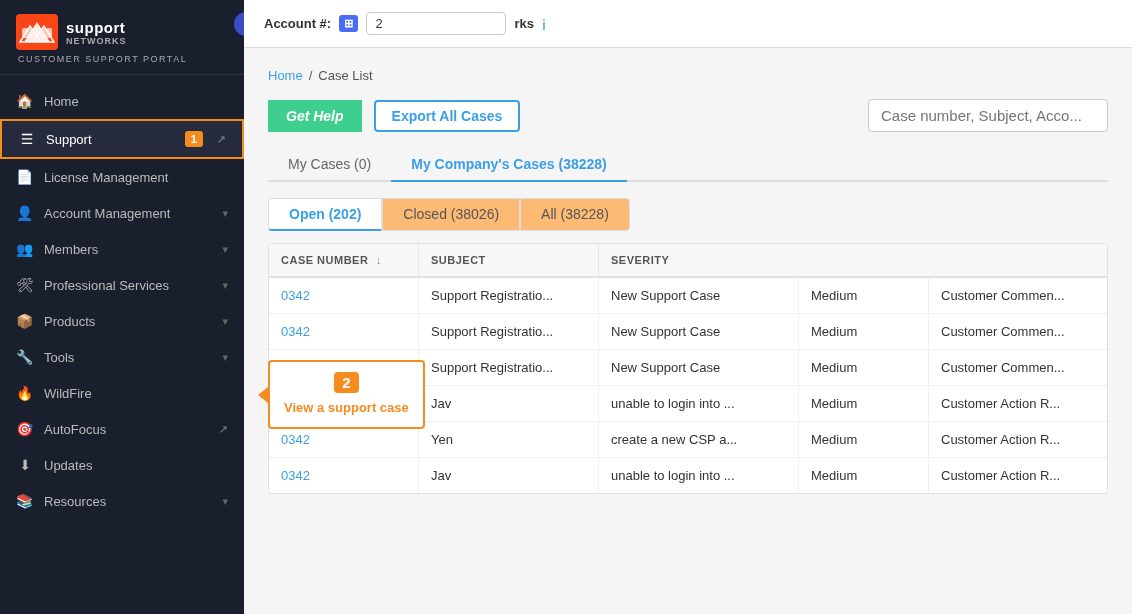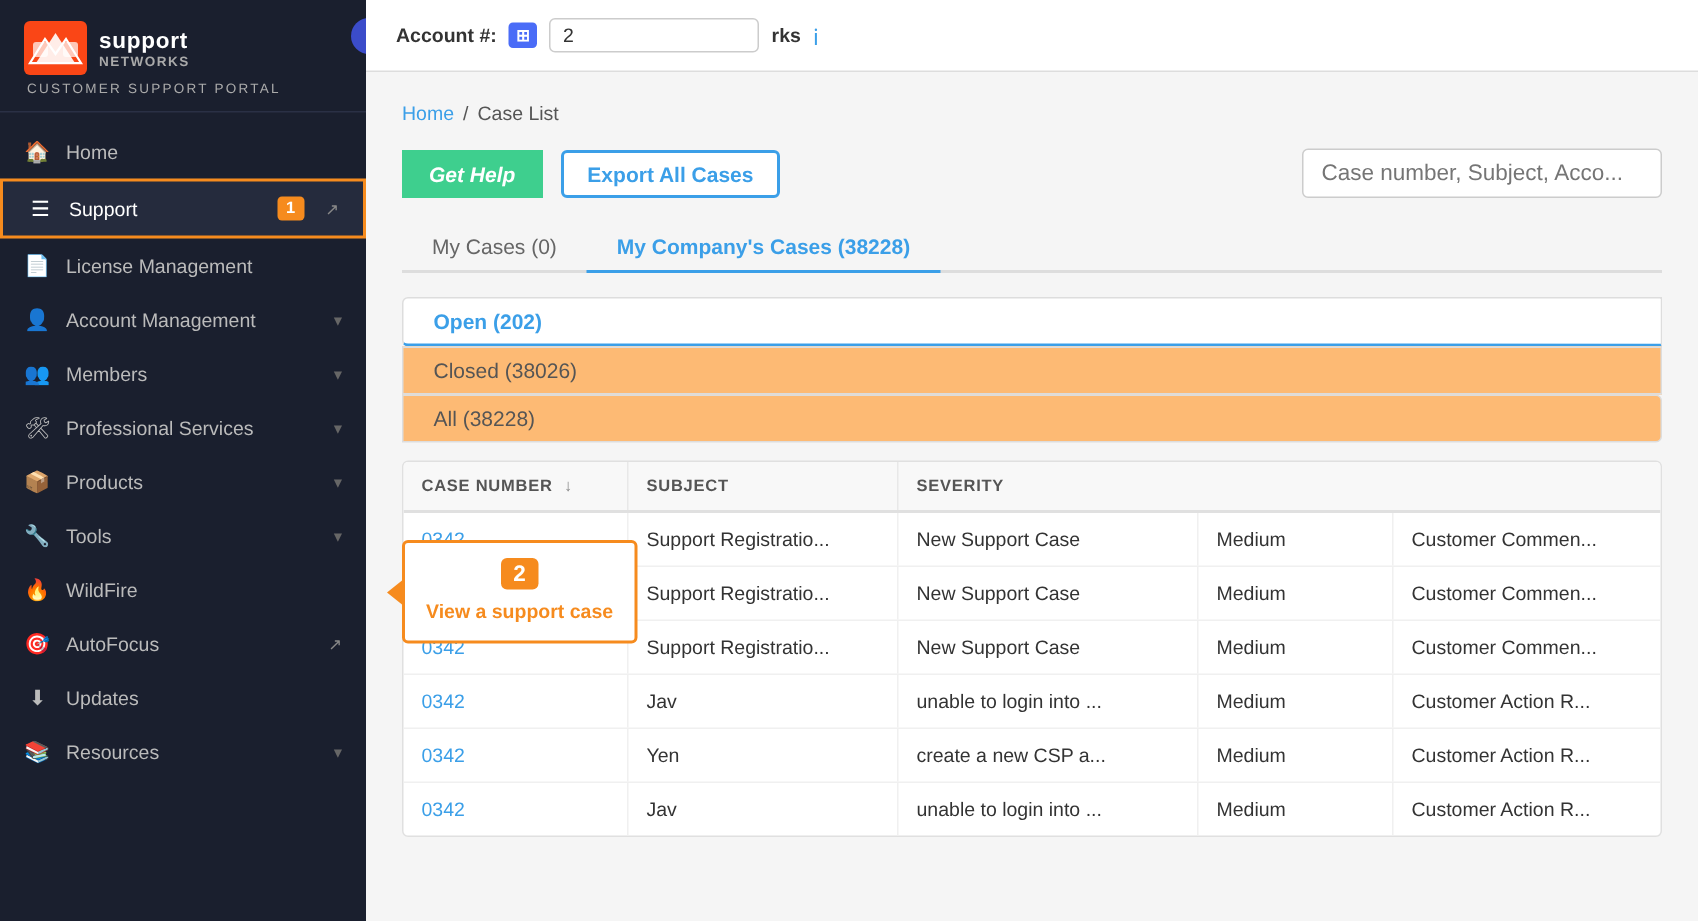--- a/index.html
+++ b/index.html
@@ -224,21 +224,20 @@
       color: #3b9fe8;
       border-bottom: 2px solid #3b9fe8;
       font-weight: 600;
     }
 
     
     .subtabs-row {
       display: flex;
       gap: 0;
       margin-bottom: 12px;
-      flex-direction: column;
     }
     .subtab {
       padding: 7px 20px;
       cursor: pointer;
       font-size: 14px;
       color: #555;
       border: 1px solid #ddd;
       background: #fdba74;
     }
     .subtab:first-child { border-radius: 4px 0 0 4px; }

